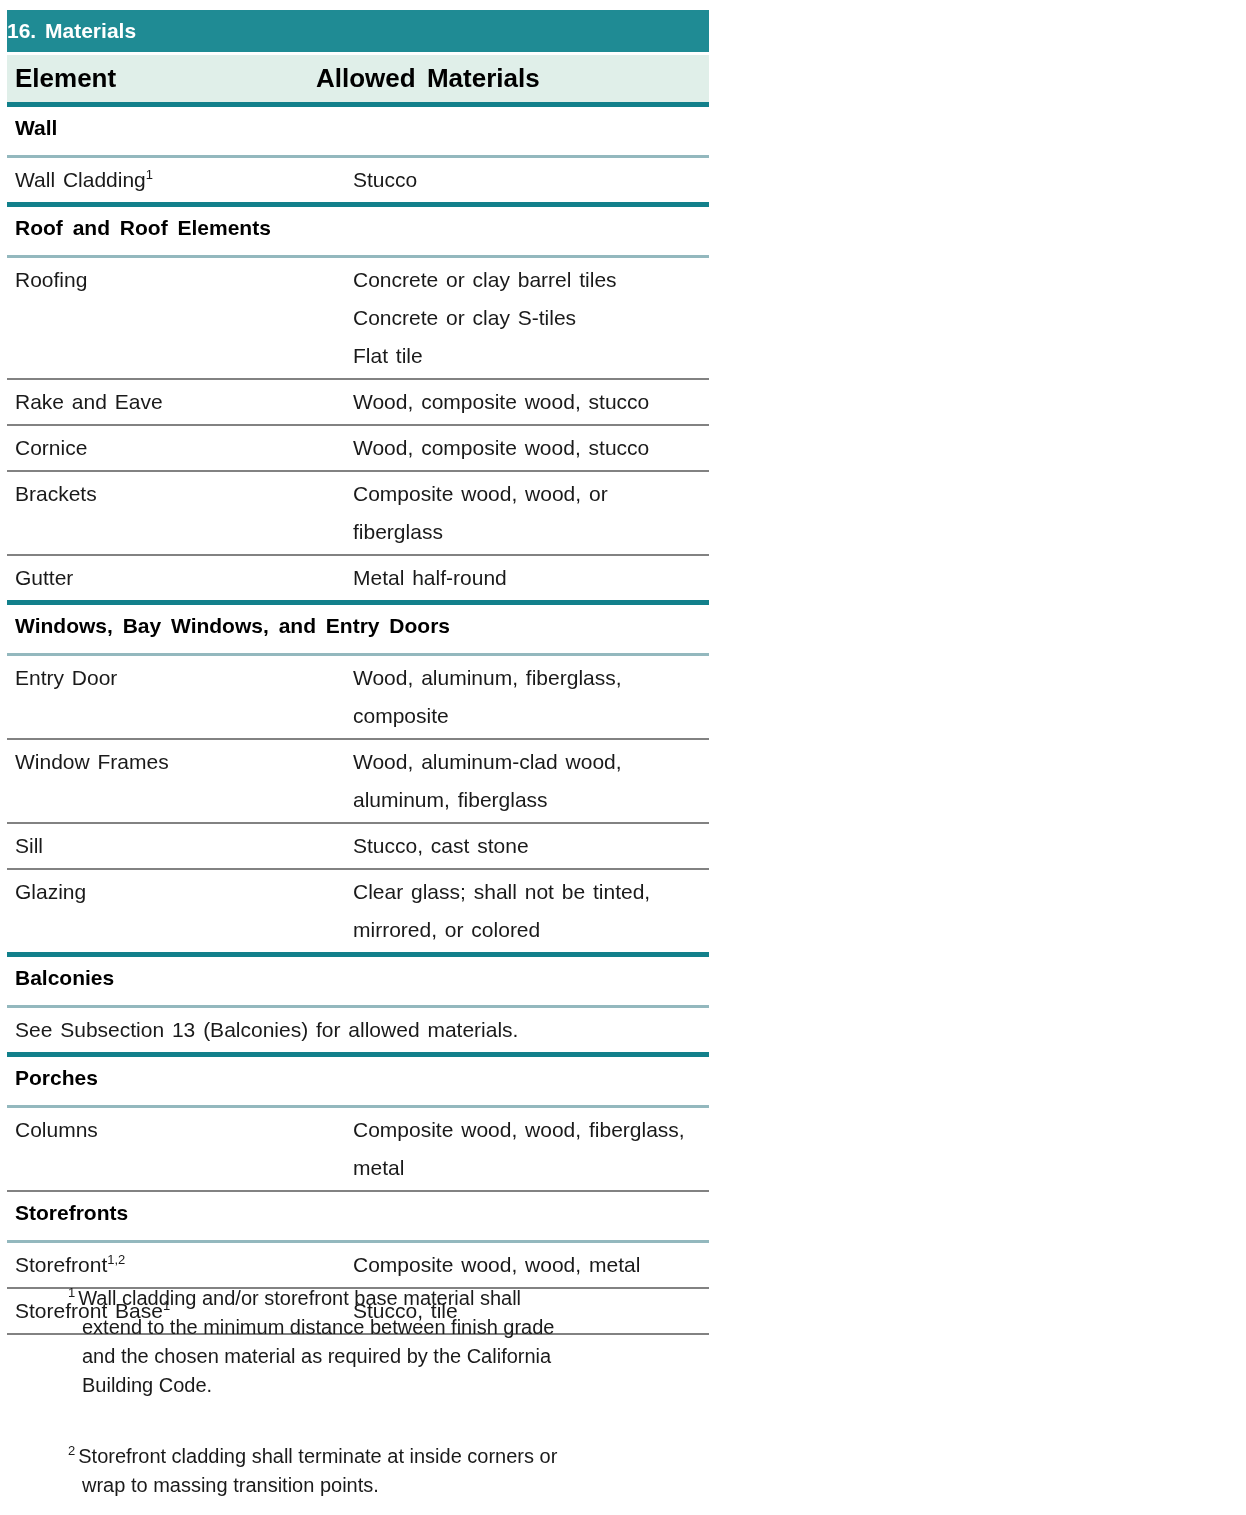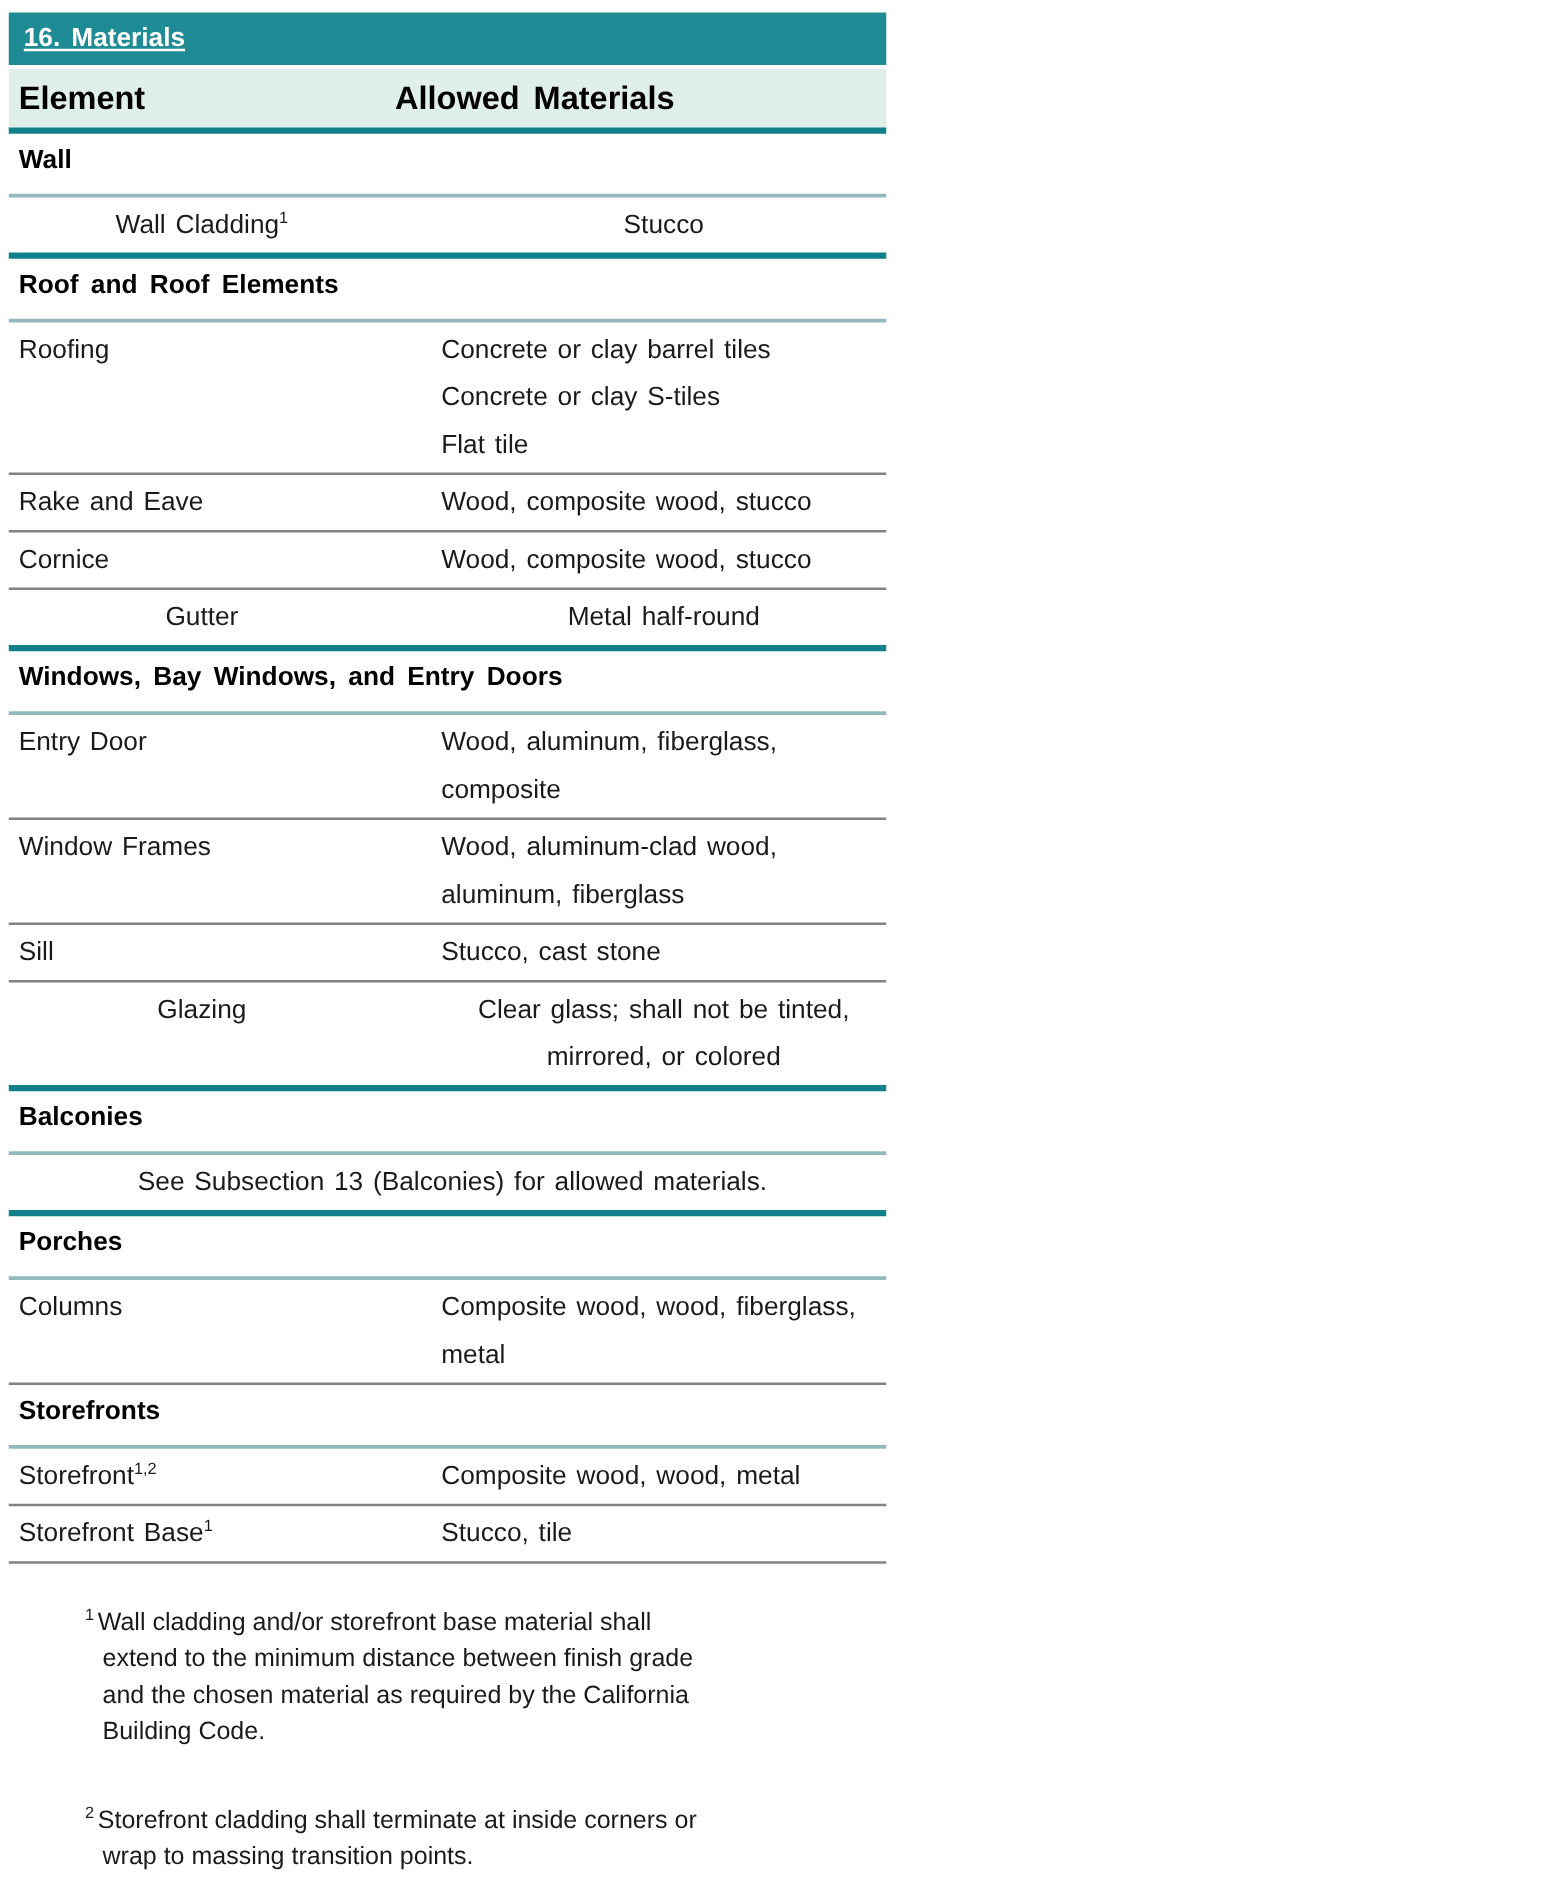--- a/index.html
+++ b/index.html
@@ -14,24 +14,23 @@
   html,body{margin:0;padding:0;}
   body{
     width:1246px;height:1515px;background:#ffffff;
     font-family:"Liberation Sans","DejaVu Sans",sans-serif;
     color:var(--text);
   }
   .page{position:relative;width:1246px;height:1515px;overflow:hidden;}
   .table-block{position:absolute;left:7px;top:10px;width:702px;}
   .title-bar{
     background:var(--teal-bar);color:#ffffff;height:42px;
-    display:flex;align-items:center;padding-left:12px;
+    display:flex;align-items:center;padding-left:0;
     font-size:21px;font-weight:bold;word-spacing:3px;
     margin-bottom:3px;
-    text-decoration:underline;
   }
   table{width:100%;border-collapse:collapse;table-layout:fixed;}
   col.col-element{width:301px;}
   col.col-materials{width:401px;}
   thead th{
     background:var(--mint);
     text-align:left;font-size:26px;font-weight:bold;color:#000;
     word-spacing:4px;
     padding:8px 0 8px 8px;
     border-bottom:5px solid var(--teal-dark);
@@ -43,21 +42,21 @@
     border-bottom:3px solid var(--teal-light);
     background:#fff;
   }
   tr.data-row td{
     font-size:21px;line-height:38px;vertical-align:top;
     word-spacing:2px;
     padding:3px 0 3px 8px;
     border-bottom:2px solid var(--gray-line);
     background:#fff;
   }
-  tr.section-end td{border-bottom:5px solid var(--teal-dark);text-align:center;}
+  tr.section-end td{border-bottom:5px solid var(--teal-dark);}
   td .mat-line{display:block;margin-left:37px;}
   sup{font-size:13px;line-height:0;}
   .footnotes{
     position:absolute;left:7px;top:1284px;width:700px;
   }
   .footnote{
     font-size:20px;line-height:29px;color:var(--text);
     width:565px;
     margin:0 0 42px 0;
     padding-left:75px;text-indent:-14px;
@@ -109,20 +108,27 @@
             <td>
               <span class="mat-line">Wood, composite wood, stucco</span>
             </td>
           </tr>
           <tr class="data-row">
             <td>Cornice</td>
             <td>
               <span class="mat-line">Wood, composite wood, stucco</span>
             </td>
           </tr>
+          <tr class="data-row">
+            <td>Brackets</td>
+            <td>
+              <span class="mat-line">Composite wood, wood, or</span>
+              <span class="mat-line">fiberglass</span>
+            </td>
+          </tr>
           <tr class="data-row section-end">
             <td>Gutter</td>
             <td>
               <span class="mat-line">Metal half-round</span>
             </td>
           </tr>
           <tr class="section-row">
             <td colspan="2">Windows, Bay Windows, and Entry Doors</td>
           </tr>
           <tr class="data-row">

